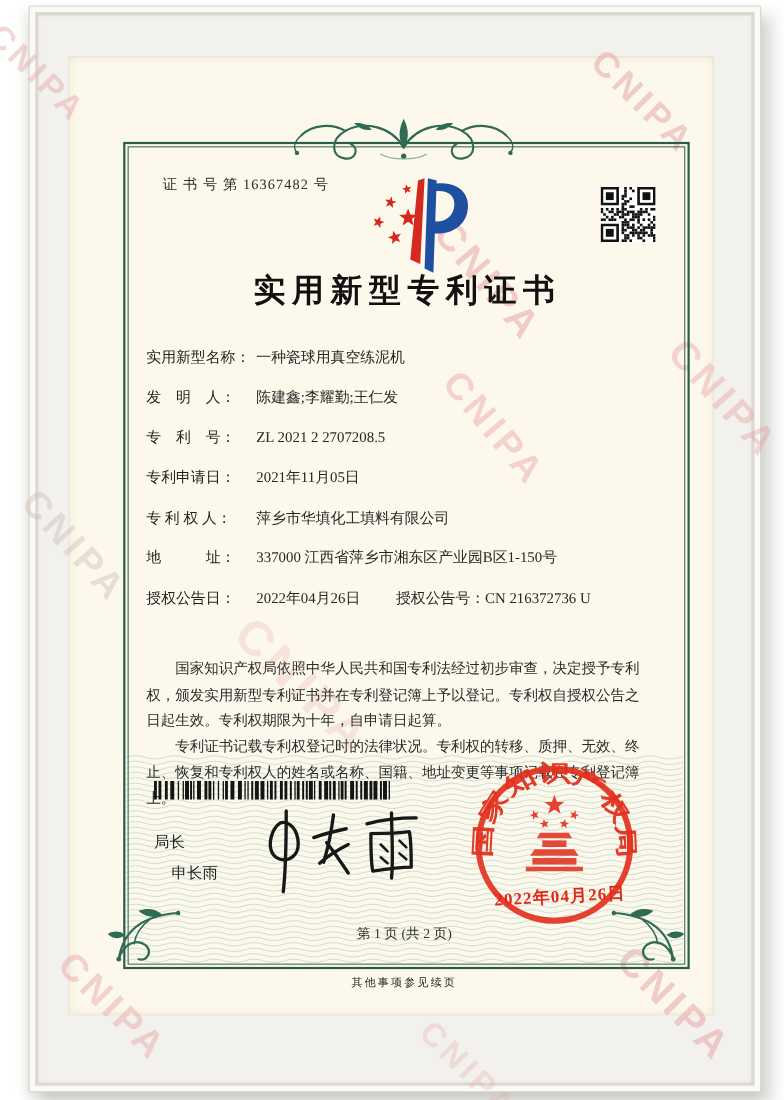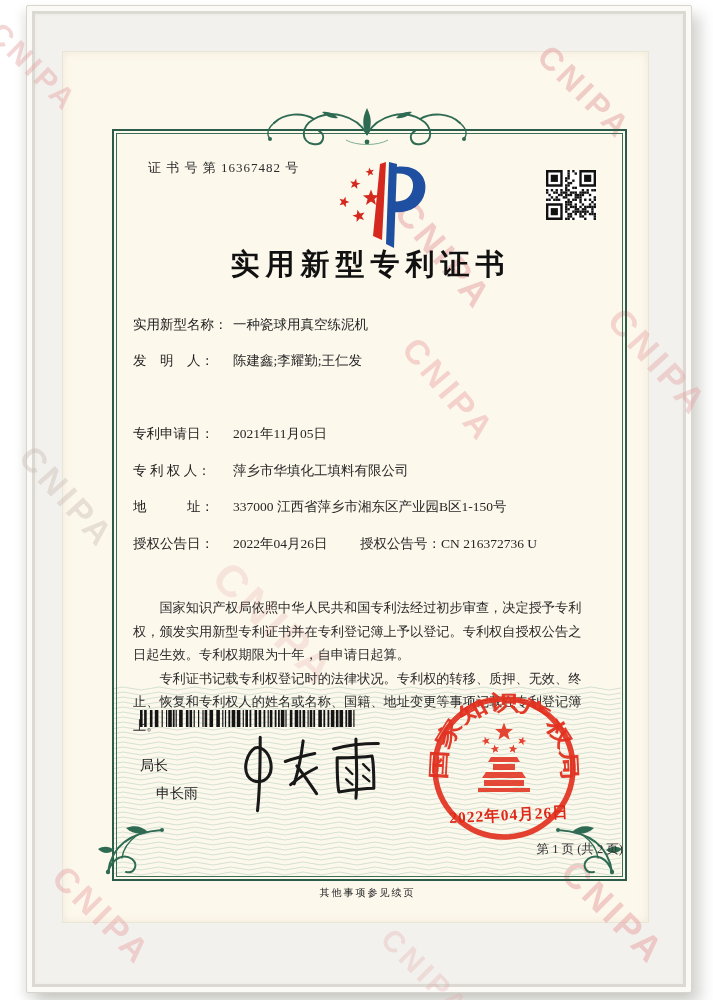--- a/index.html
+++ b/index.html
@@ -31,21 +31,21 @@
   .fvalue{color:#262626;}
   .gpair2{position:absolute;left:227px;top:0;}
   .paras{position:absolute;left:133px;top:556px;width:458px;font-size:13.2px;line-height:1.78;
          color:#2a2a2a;margin-top:40px;}
   .paras p{margin:0;text-indent:2em;}
   .officer{position:absolute;left:140px;top:757px;font-size:14px;color:#222;}
   .officer2{position:absolute;left:156px;top:785px;font-size:14px;color:#222;}
   .sealdate{position:absolute;left:424px;top:805px;width:170px;text-align:center;
             font-size:15.5px;font-weight:700;color:#e02818;letter-spacing:1px;
             transform:rotate(-3deg);}
-  .pageinfo{position:absolute;left:112px;top:841px;width:511px;text-align:right;
+  .pageinfo{position:absolute;left:112px;top:841px;width:511px;text-align:center;
             font-size:12.5px;color:#333;}
   .footnote{position:absolute;left:112px;top:886px;width:511px;text-align:center;
             font-size:10px;color:#222;letter-spacing:2px;}
   svg{display:block;}
   .abs{position:absolute;}
 </style>
 </head>
 <body>
 
 <div class="page">
@@ -314,20 +314,23 @@
   </svg>
 
   <div class="title">实用新型专利证书</div>
 
   <div class="frow" style="top:316px">
     <span class="flabel">实用新型名称：</span><span class="fvalue">一种瓷球用真空练泥机</span>
   </div>
   <div class="frow" style="top:352px">
     <span class="flabel">发　明　人：</span><span class="fvalue">陈建鑫;李耀勤;王仁发</span>
   </div>
+  <div class="frow" style="top:389px">
+    <span class="flabel">专　利　号：</span><span class="fvalue">ZL 2021 2 2707208.5</span>
+  </div>
   <div class="frow" style="top:425px">
     <span class="flabel">专利申请日：</span><span class="fvalue">2021年11月05日</span>
   </div>
   <div class="frow" style="top:462px">
     <span class="flabel">专 利 权 人：</span><span class="fvalue">萍乡市华填化工填料有限公司</span>
   </div>
   <div class="frow" style="top:498px">
     <span class="flabel">地　　　址：</span><span class="fvalue">337000 江西省萍乡市湘东区产业园B区1-150号</span>
   </div>
   <div class="frow" style="top:535px">

